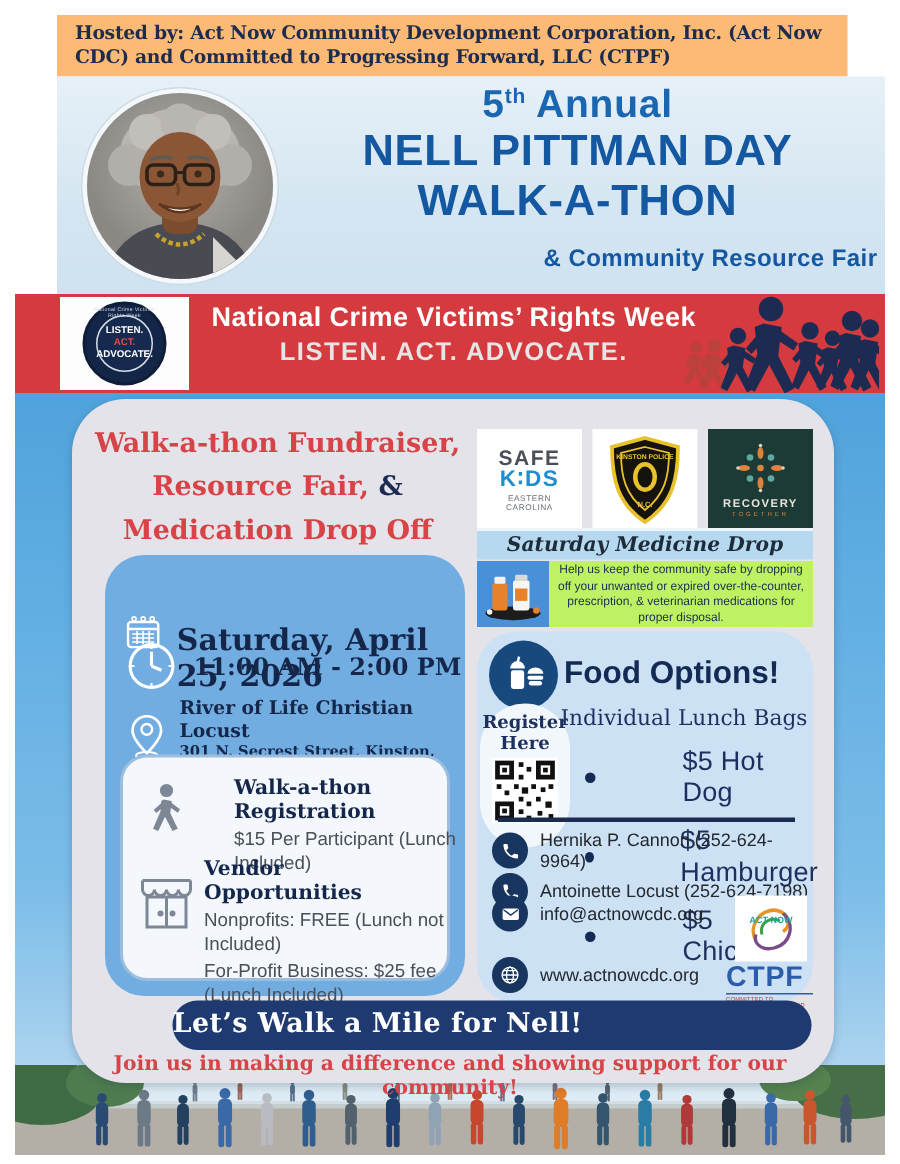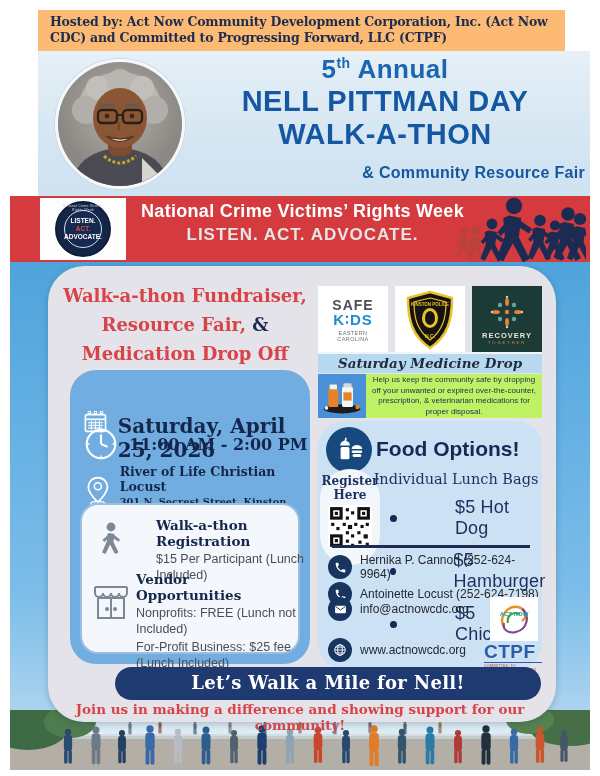--- a/index.html
+++ b/index.html
@@ -108,21 +108,21 @@
   .actnow-box { position:absolute; left:172px; top:176px; width:48px; height:44px; background:#fff;
     display:flex; flex-direction:column; align-items:center; justify-content:center; }
   .actnow-box span { font-size:6px; font-weight:bold; color:#1fa596; position:absolute; top:14px; }
   .ctpf-box { position:absolute; left:166px; top:222px; width:58px; text-align:left; }
   .ctpf-box .big { font-size:19px; font-weight:bold; color:#2b5da9; letter-spacing:0.5px; line-height:18px; }
   .ctpf-box .sub { font-size:3.8px; color:#c0392b; letter-spacing:0.2px; border-top:1px solid #2b5da9;
     margin-top:1px; padding-top:1px; }
 
   
   .footer-pill { left:115px; top:667px; width:426px; height:33px; background:#1e3a70;
-    border-radius:17px; text-align:center; font-family:"DejaVu Serif", serif; font-weight:bold;
+    border-radius:17px; text-align:left; font-family:"DejaVu Serif", serif; font-weight:bold;
     font-size:18px; color:#fff; line-height:32px; letter-spacing:0.3px; }
   .tagline { left:58px; top:701px; width:484px; text-align:center;
     font-family:"DejaVu Serif", serif; font-weight:bold; font-size:13.5px; color:#d84348; }
 </style>
 </head>
 <body>
 
 <div class="stage">
 
   <div class="abs header-bar">

